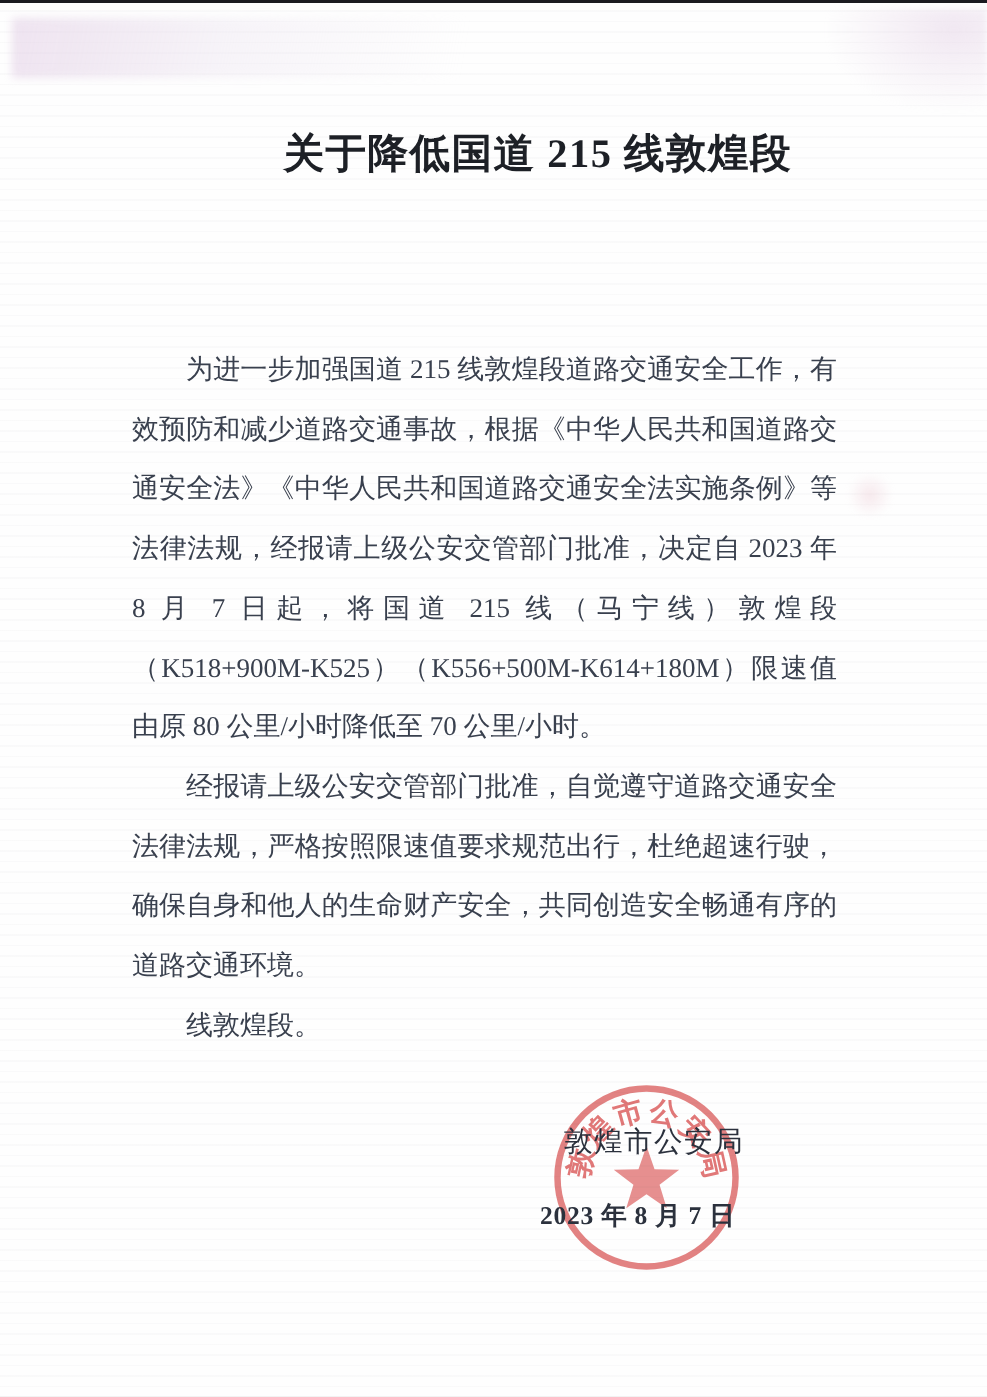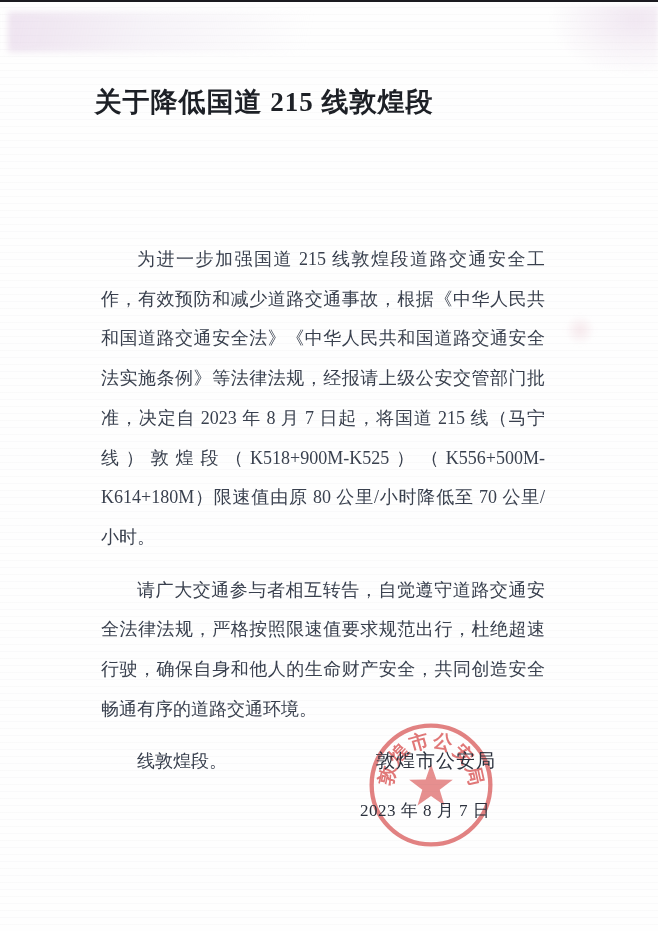--- a/index.html
+++ b/index.html
@@ -32,43 +32,44 @@
     background:radial-gradient(ellipse at 80% 20%, rgba(228,210,230,0.5), rgba(255,255,255,0) 70%);
     filter:blur(2px);
   }
   .smudge-mid{
     position:absolute;top:315px;left:565px;width:30px;height:30px;
     background:radial-gradient(circle, rgba(235,200,210,0.4), rgba(255,255,255,0) 70%);
     filter:blur(2px);
   }
   .title{
     position:absolute;top:76px;left:0;width:528px;
-    text-align:center;
+    text-align:right;
     font-size:27px;font-weight:bold;
     line-height:52px;
     color:#1d2026;
     letter-spacing:1px;
   }
   .body-text{
     position:absolute;top:227px;left:88px;width:470px;
     font-size:18px;
     line-height:39.7px;
     color:#39404e;
     text-align:justify;
   }
-  .body-text p{margin:13px;text-indent:2em;}
+  .body-text p{margin:0;text-indent:2em;}
   .signature{
     position:absolute;top:748px;left:376px;
     font-size:19px;color:#2b313d;letter-spacing:1px;
     z-index:3;
   }
   .date{
     position:absolute;top:799px;left:360px;
     font-size:17px;color:#2b313d;letter-spacing:0.5px;
     z-index:3;
+    font-weight:bold;
   }
   .seal{
     position:absolute;top:718px;left:364px;width:134px;height:134px;
     z-index:2;
     mix-blend-mode:multiply;
     opacity:0.88;
   }
   .seal text{
     font-family:"Liberation Serif","DejaVu Serif",serif;
     font-weight:600;
@@ -84,21 +85,21 @@
   <div class="smudge-tl"></div>
   <div class="smudge-tr"></div>
   <div class="smudge-mid"></div>
 
   <div class="title">
     <div>关于降低国道 215 线敦煌段</div>
   </div>
 
   <div class="body-text">
     <p>为进一步加强国道 215 线敦煌段道路交通安全工作，有效预防和减少道路交通事故，根据《中华人民共和国道路交通安全法》《中华人民共和国道路交通安全法实施条例》等法律法规，经报请上级公安交管部门批准，决定自 2023 年 8 月 7 日起，将国道 215 线（马宁线）敦煌段（K518+900M-K525）（K556+500M-K614+180M）限速值由原 80 公里/小时降低至 70 公里/小时。</p>
-    <p>请广大交通参与者相互转告，自觉遵守道路交通安全法律法规，严格按照限速值要求规范出行，杜绝超速行驶，确保自身和他人的生命财产安全，共同创造安全畅通有序的道路交通环境。</p>
+    <p>经报请上级公安交管部门批准，自觉遵守道路交通安全法律法规，严格按照限速值要求规范出行，杜绝超速行驶，确保自身和他人的生命财产安全，共同创造安全畅通有序的道路交通环境。</p>
     <p>线敦煌段。</p>
   </div>
 
   <svg class="seal" viewBox="0 0 140 140" xmlns="http://www.w3.org/2000/svg">
     <circle cx="70" cy="70" r="62" fill="none" stroke="#d95858" stroke-width="4.5" opacity="0.85"></circle>
     <polygon points="70,48 75.6,64.2 92.8,64.6 79.1,75 84.1,91.4 70,81.6 55.9,91.4 60.9,75 47.2,64.6 64.4,64.2" fill="#dd6060" opacity="0.8"></polygon>
     <g fill="#d94f4f" font-size="20" text-anchor="middle" opacity="0.88">
       <text x="70" y="30" transform="rotate(-77.5 70 70)">敦</text>
       <text x="70" y="30" transform="rotate(-46.5 70 70)">煌</text>
       <text x="70" y="30" transform="rotate(-15.5 70 70)">市</text>

